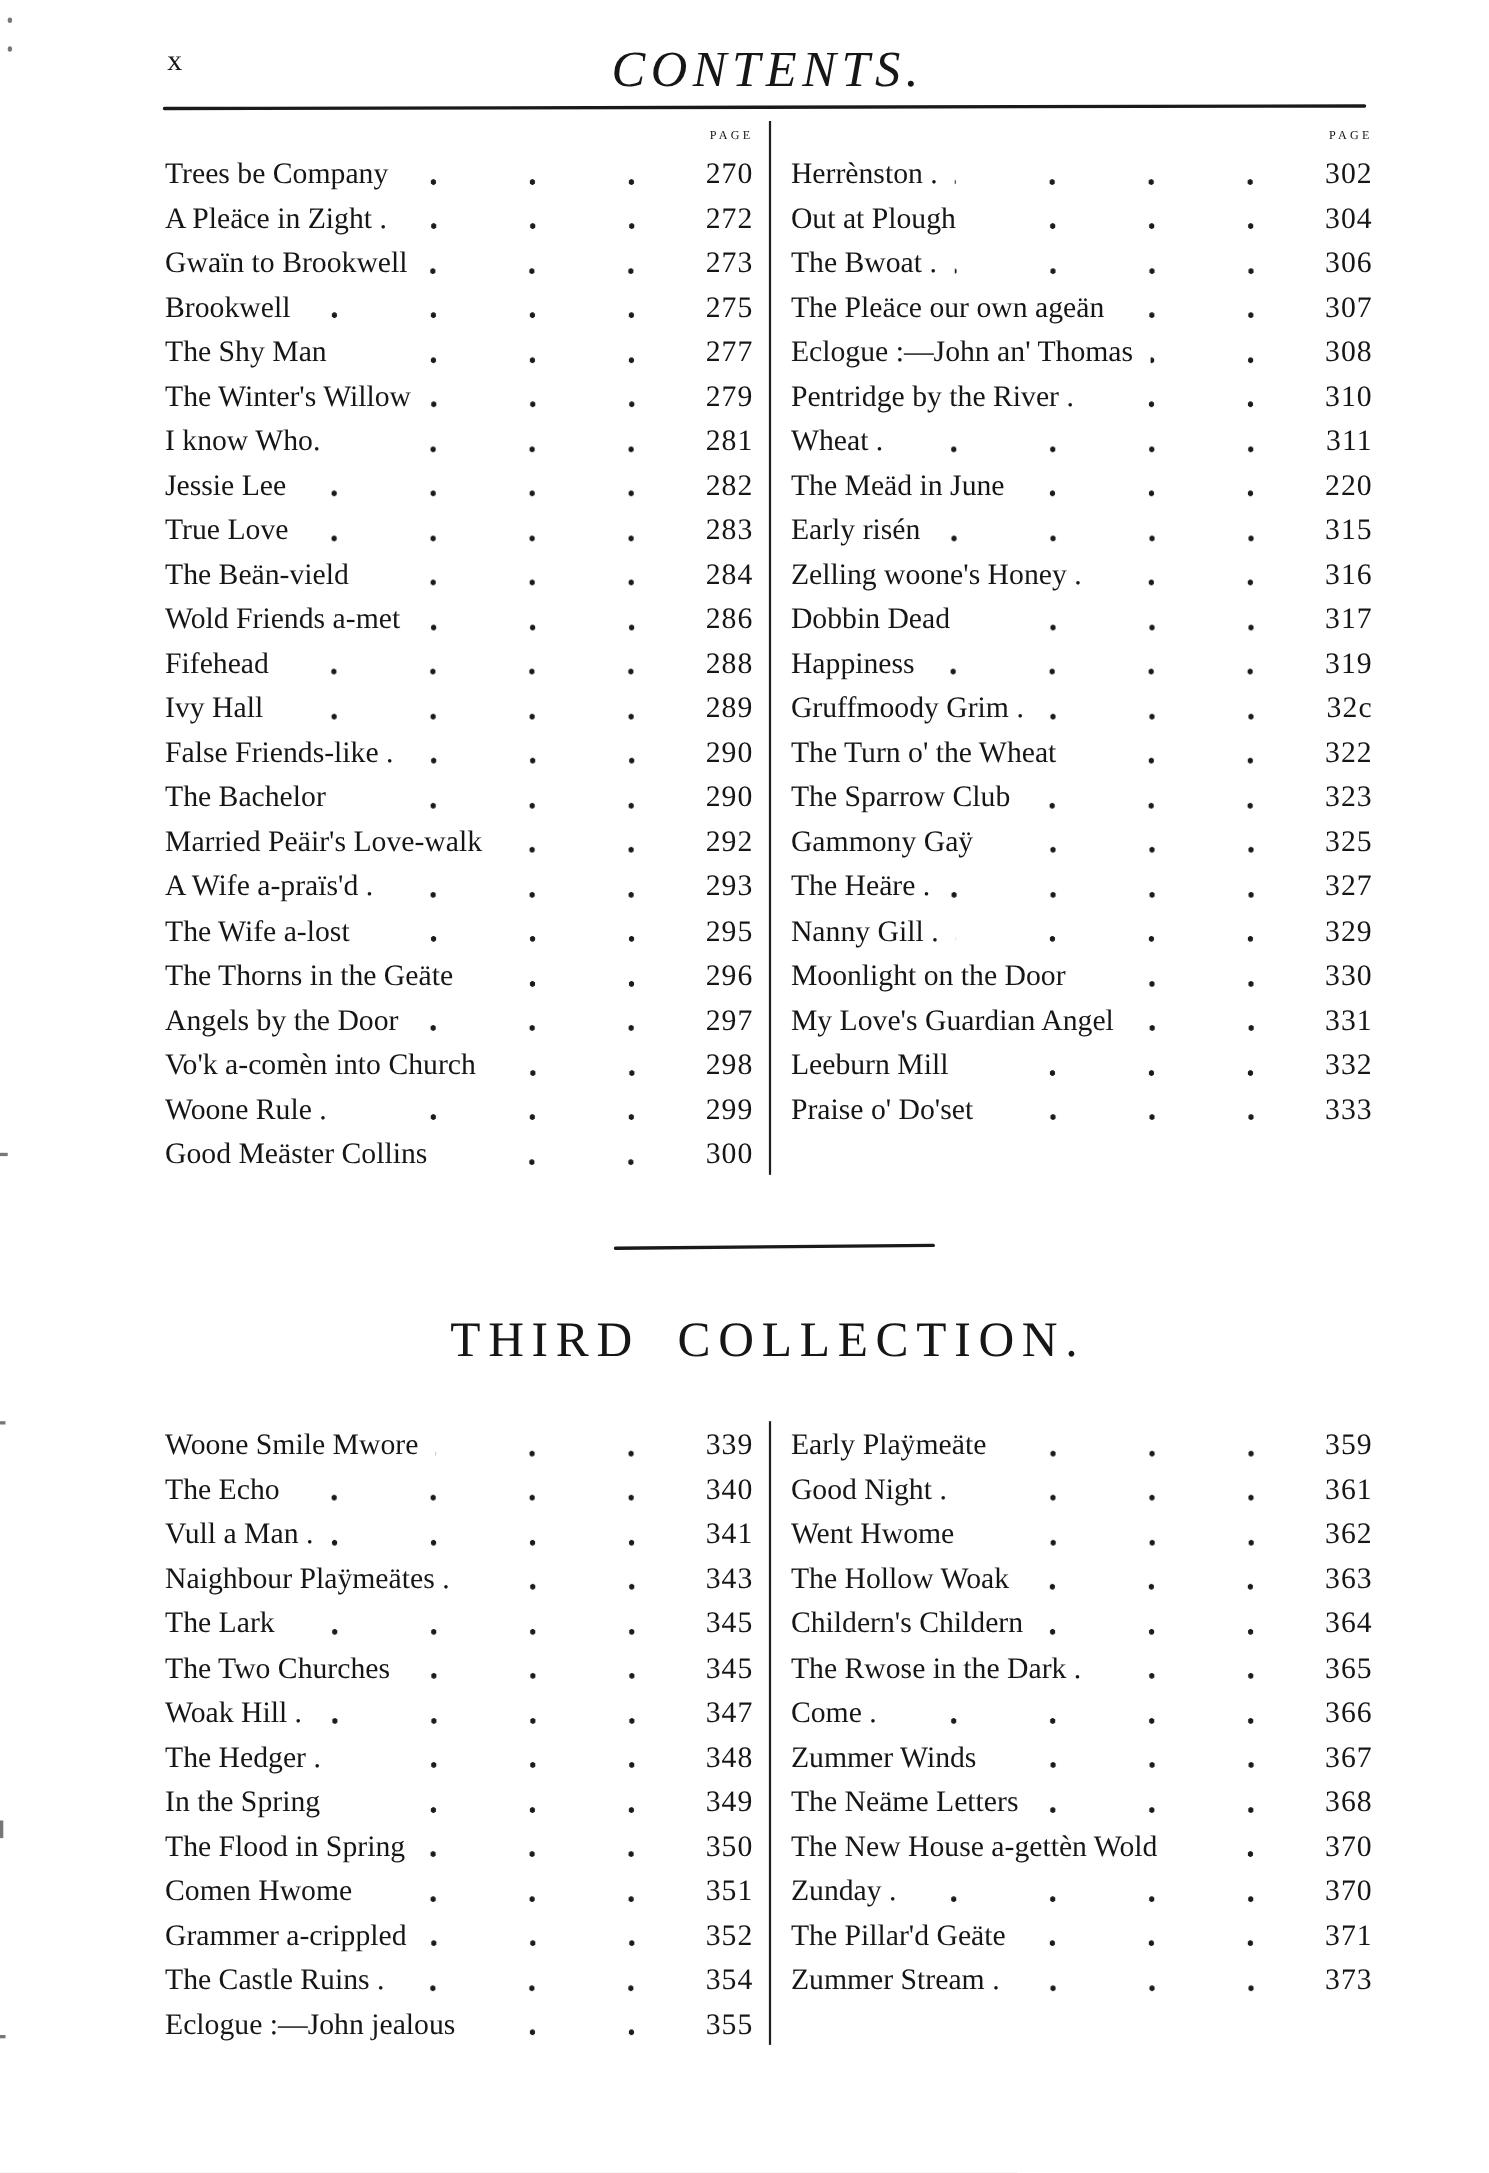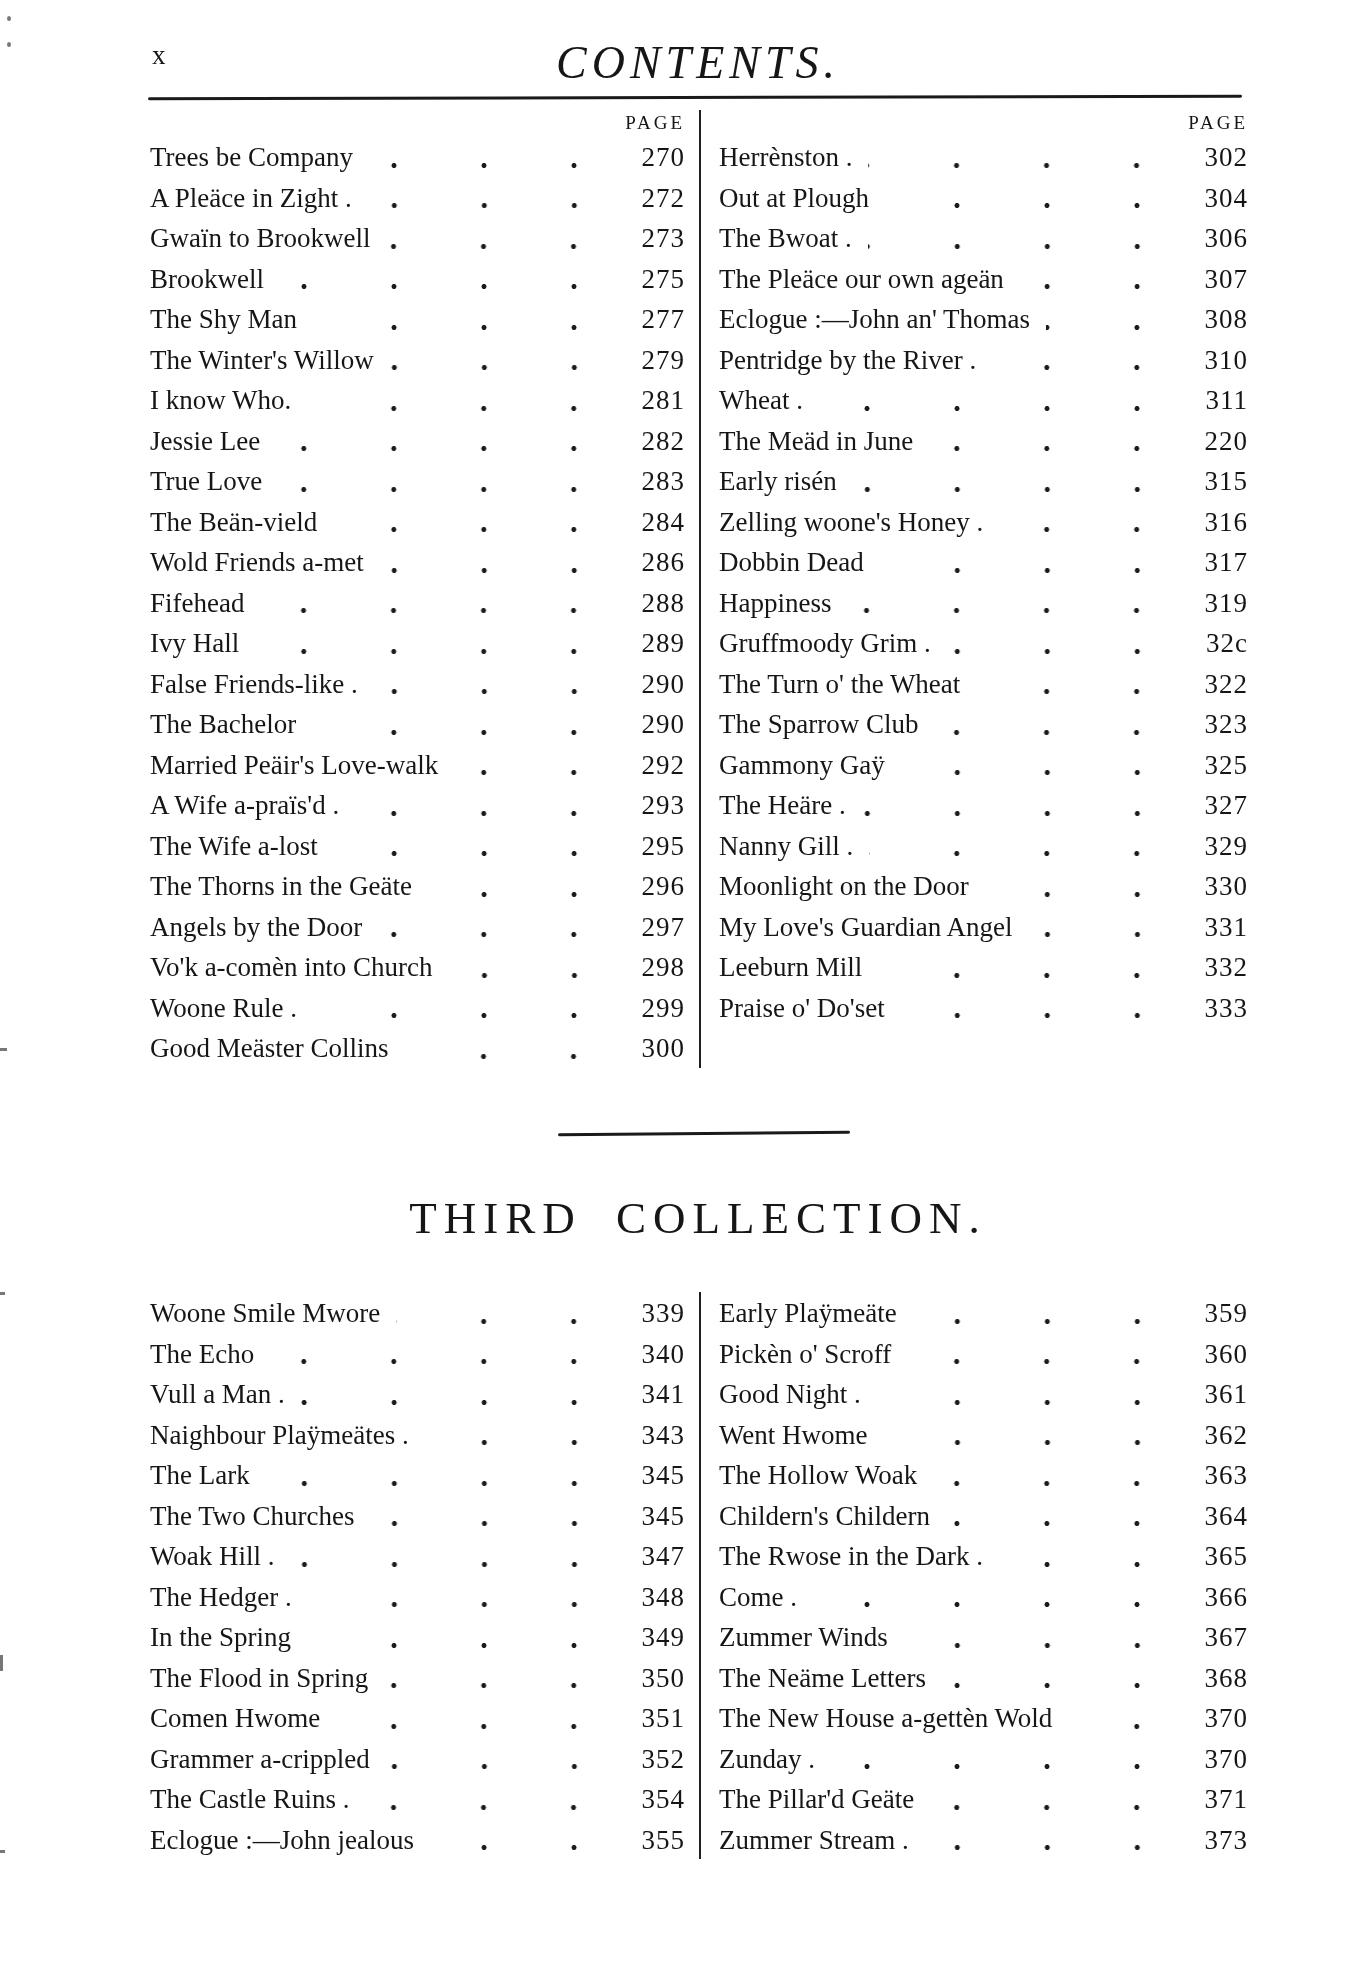--- a/index.html
+++ b/index.html
@@ -42,21 +42,21 @@
     width: 1098px;
     display: flex;
   }
   .toc-block.first { top: 110px; }
   .toc-block.second { top: 1292px; }
   .col { width: 549px; box-sizing: border-box; }
   .col-left  { padding-right: 14px; }
   .col-right { border-left: 2px solid #1f1f1f; padding-left: 18px; }
   .page-label {
     text-align: right;
-    font-size: 19px;
+    font-size: 11px;
     letter-spacing: 3px;
     line-height: 26px;
     height: 26px;
   }
   .toc-row {
     display: flex;
     align-items: flex-end;
     height: 40.5px;
     padding-bottom: 5px;
     box-sizing: border-box;
@@ -503,25 +503,20 @@
     </div>
     <div class="col col-right">
       <div>
 
           <div class="toc-row">
             <span class="toc-title">Early Plaÿmeäte</span>
             <span class="dot-leader"></span>
             <span class="toc-page">359</span>
           </div>
 
-          <div class="toc-row">
-            <span class="toc-title">Pickèn o' Scroff</span>
-            <span class="dot-leader"></span>
-            <span class="toc-page">360</span>
-          </div>
 
           <div class="toc-row">
             <span class="toc-title">Good Night .</span>
             <span class="dot-leader"></span>
             <span class="toc-page">361</span>
           </div>
 
           <div class="toc-row">
             <span class="toc-title">Went Hwome</span>
             <span class="dot-leader"></span>

